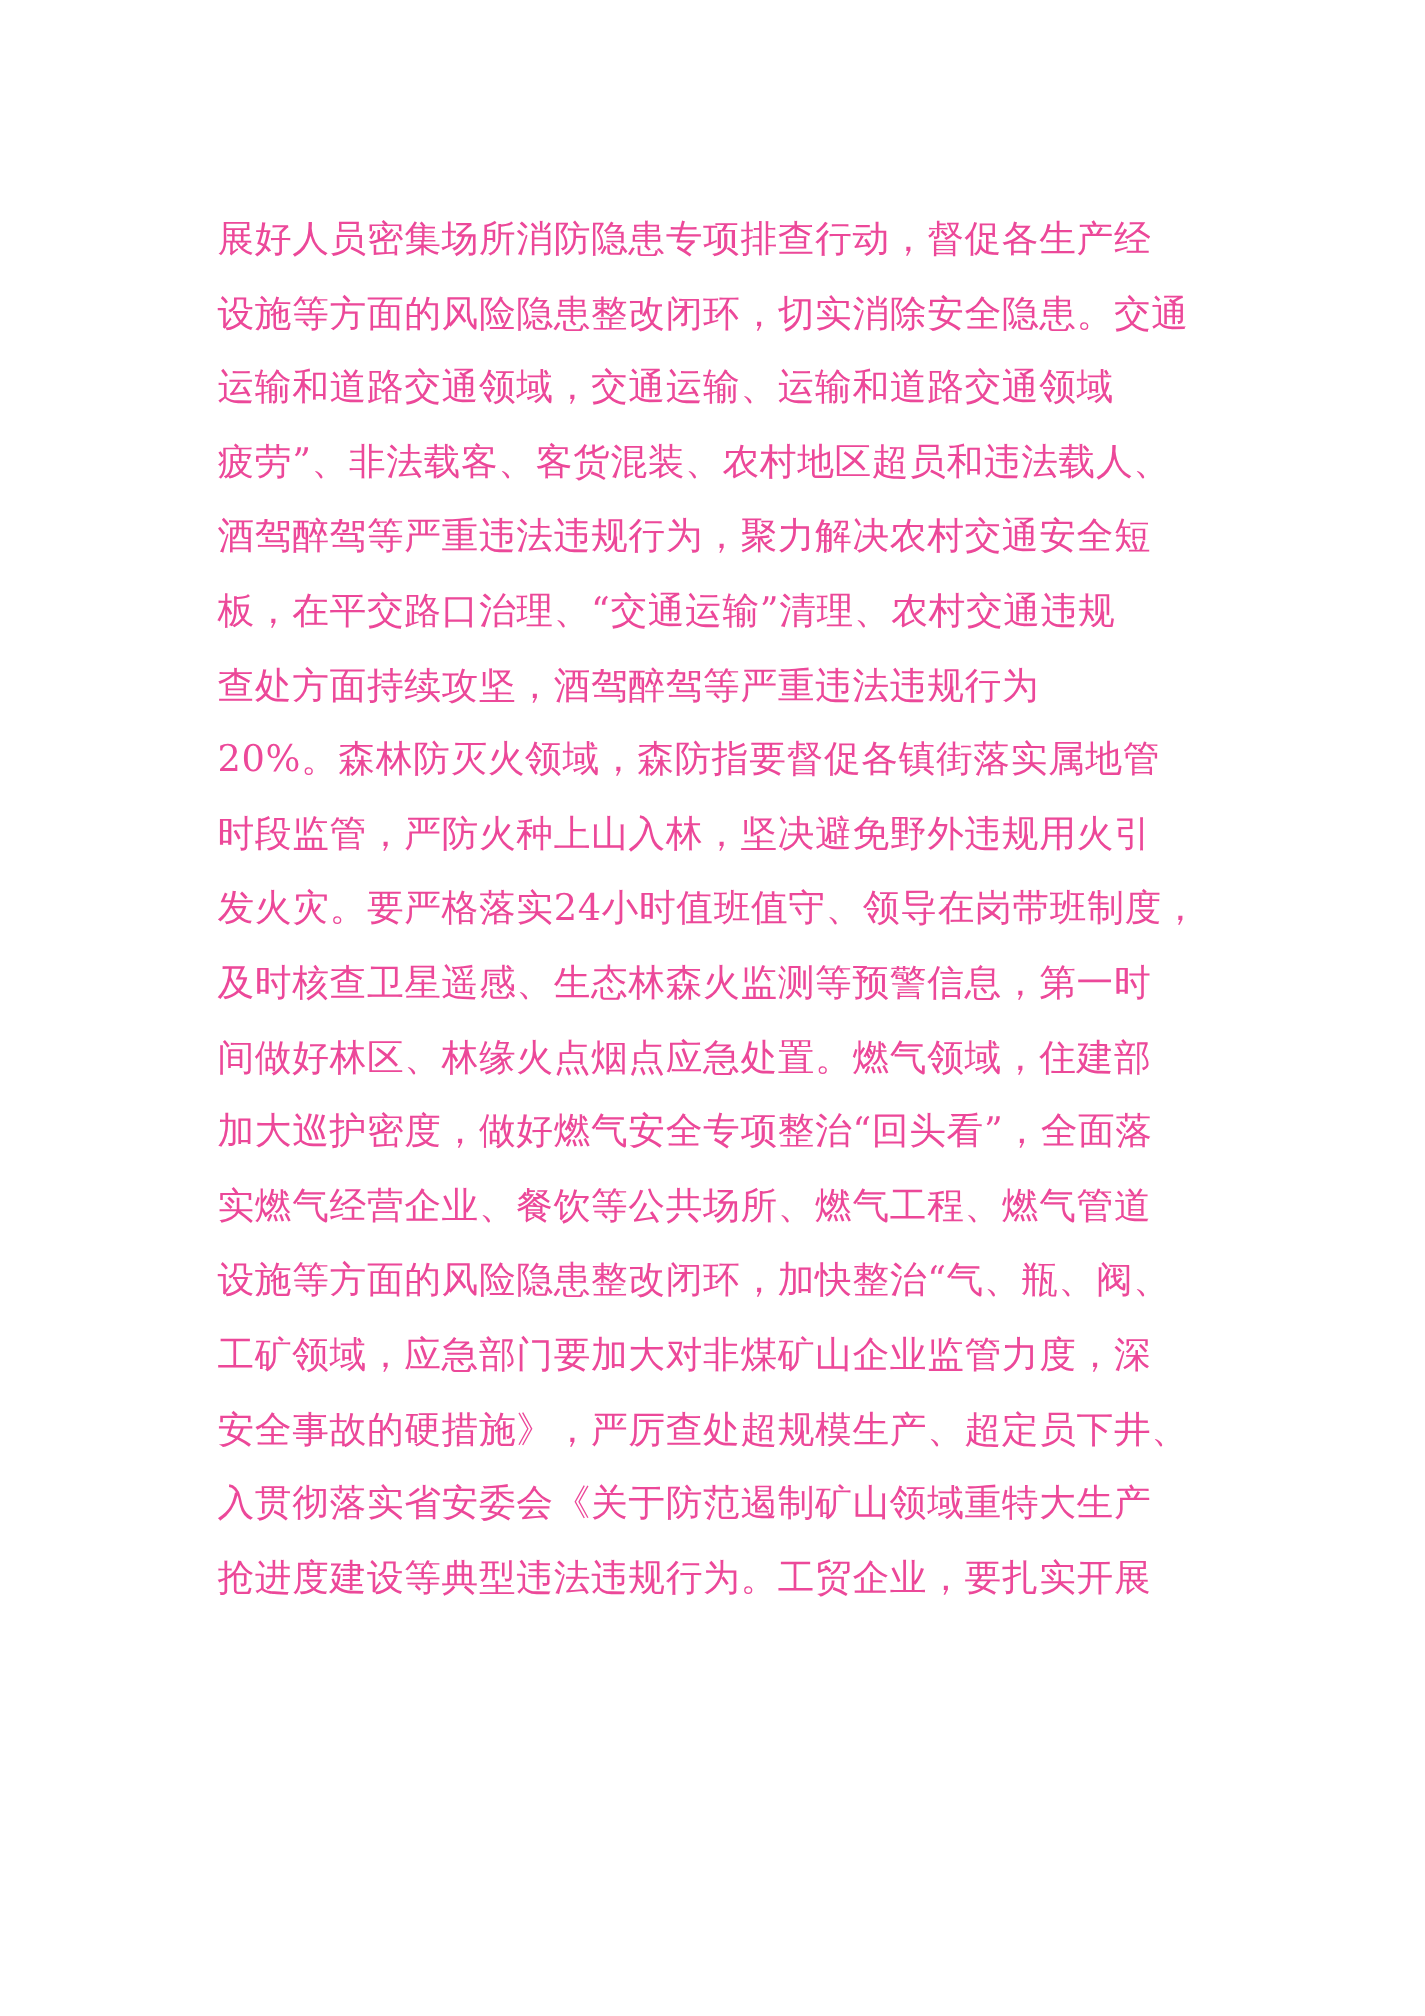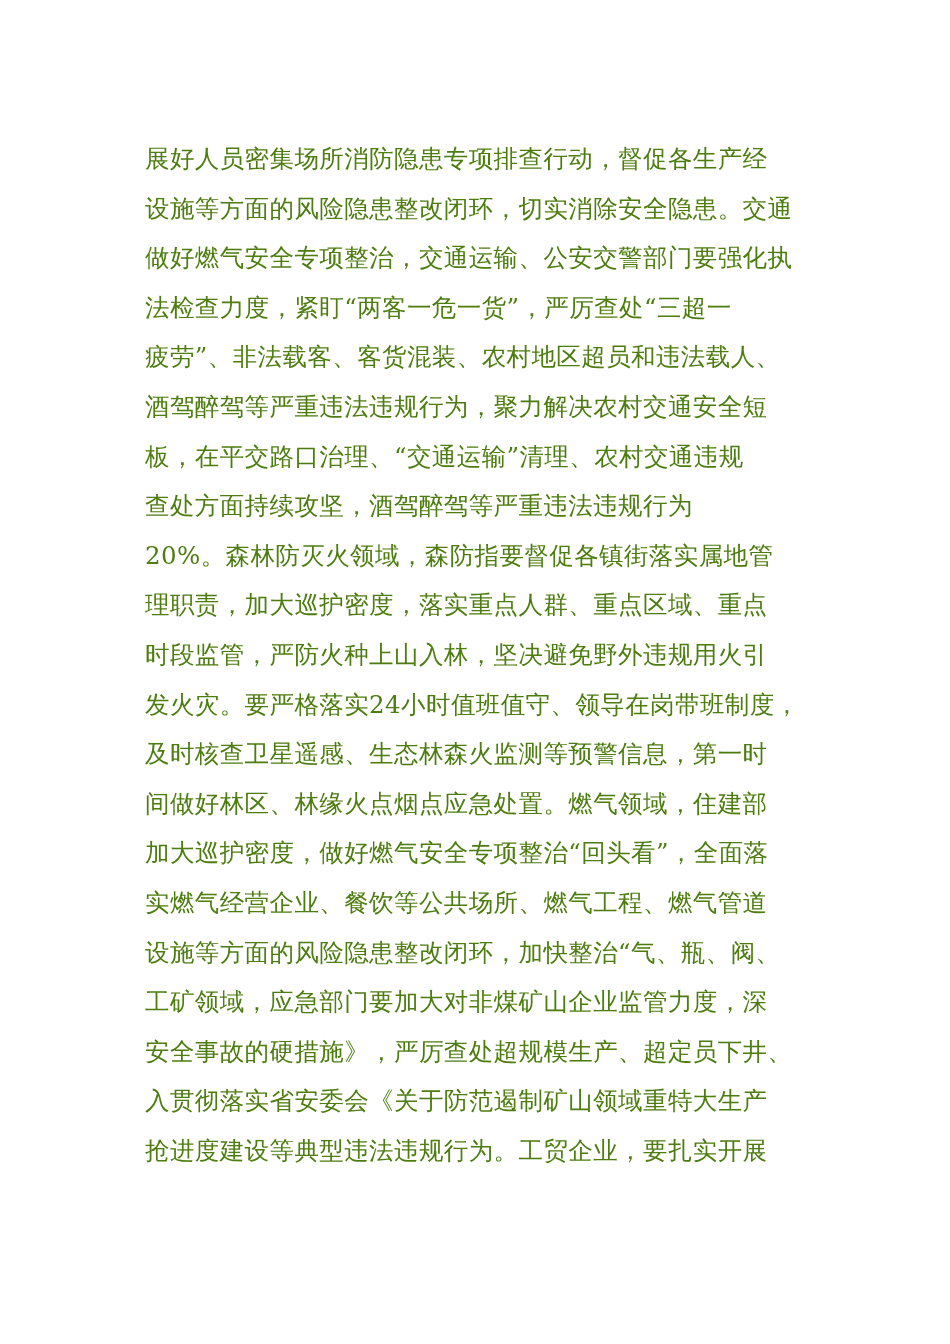--- a/index.html
+++ b/index.html
@@ -28,40 +28,38 @@
       width: 680px;
       margin: 0;
       padding: 0;
     }
     .line {
       display: block;
       height: 49.6px;
       line-height: 49.6px;
       font-family: "DejaVu Serif", "Liberation Serif", serif;
       font-size: 24.5px;
-      color: #4d7c0f;
+      color: #ec4899;
       white-space: nowrap;
       letter-spacing: 0.4px;
     }
   </style>
 </head>
 <body>
 
 <div class="page">
   <div class="body-text">
     <span class="line">展好人员密集场所消防隐患专项排查行动，督促各生产经</span>
     <span class="line">设施等方面的风险隐患整改闭环，切实消除安全隐患。交通</span>
-    <span class="line">做好燃气安全专项整治，交通运输、公安交警部门要强化执</span>
-    <span class="line">法检查力度，紧盯“两客一危一货”，严厉查处“三超一</span>
+    <span class="line">运输和道路交通领域，交通运输、运输和道路交通领域</span>
     <span class="line">疲劳”、非法载客、客货混装、农村地区超员和违法载人、</span>
     <span class="line">酒驾醉驾等严重违法违规行为，聚力解决农村交通安全短</span>
     <span class="line">板，在平交路口治理、“交通运输”清理、农村交通违规</span>
     <span class="line">查处方面持续攻坚，酒驾醉驾等严重违法违规行为</span>
     <span class="line">20%。森林防灭火领域，森防指要督促各镇街落实属地管</span>
-    <span class="line">理职责，加大巡护密度，落实重点人群、重点区域、重点</span>
     <span class="line">时段监管，严防火种上山入林，坚决避免野外违规用火引</span>
     <span class="line">发火灾。要严格落实24小时值班值守、领导在岗带班制度，</span>
     <span class="line">及时核查卫星遥感、生态林森火监测等预警信息，第一时</span>
     <span class="line">间做好林区、林缘火点烟点应急处置。燃气领域，住建部</span>
     <span class="line">加大巡护密度，做好燃气安全专项整治“回头看”，全面落</span>
     <span class="line">实燃气经营企业、餐饮等公共场所、燃气工程、燃气管道</span>
     <span class="line">设施等方面的风险隐患整改闭环，加快整治“气、瓶、阀、</span>
     <span class="line">工矿领域，应急部门要加大对非煤矿山企业监管力度，深</span>
     <span class="line">安全事故的硬措施》，严厉查处超规模生产、超定员下井、</span>
     <span class="line">入贯彻落实省安委会《关于防范遏制矿山领域重特大生产</span>

